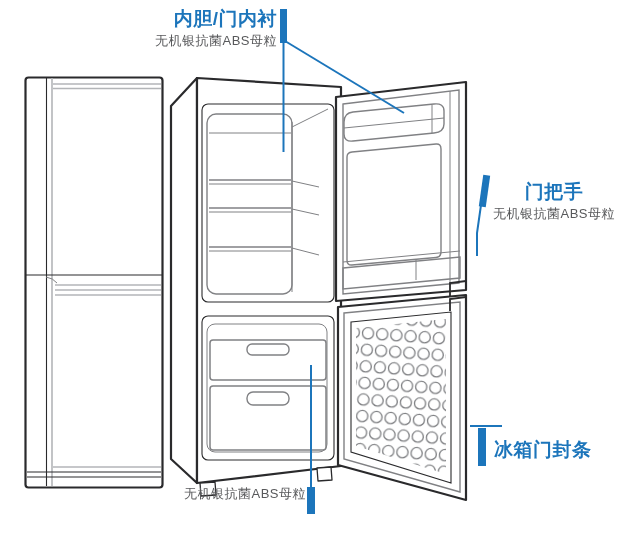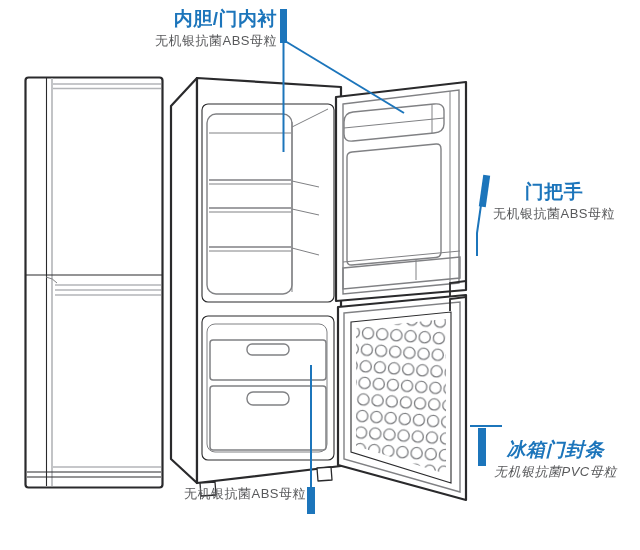--- a/index.html
+++ b/index.html
@@ -22,21 +22,21 @@
   .drawer    {fill:#ffffff;stroke:var(--line-mid);stroke-width:1.5;}
   .blue-fill {fill:var(--accent);}
   .blue-line {stroke:var(--accent);stroke-width:2;fill:none;}
 
   
   .label{position:absolute;white-space:nowrap;}
   .lbl-title{font-size:19px;font-weight:700;color:var(--accent);line-height:23px;letter-spacing:.5px;}
   .lbl-sub{font-size:13px;color:var(--subtitle);line-height:22px;letter-spacing:.5px;}
   #lbl-liner {top:7px;  right:363px;text-align:right;}
   #lbl-handle{top:180px;left:493px; text-align:center;}
-  #lbl-seal  {top:438px;left:494px; text-align:center;font-style:italic;}
+  #lbl-seal  {top:438px;left:494px; text-align:left;}
   #lbl-drawer{top:483px;right:334px;text-align:right;}
 </style>
 </head>
 <body>
 
 <div class="stage">
 
   <svg width="640" height="550" viewBox="0 0 640 550">
     <defs>
       <pattern id="dimples" patternUnits="userSpaceOnUse" width="14.2" height="16.6" patternTransform="rotate(4)">
@@ -150,20 +150,19 @@
     <div class="lbl-sub">无机银抗菌ABS母粒</div>
   </div>
 
   <div class="label" id="lbl-handle">
     <div class="lbl-title">门把手</div>
     <div class="lbl-sub">无机银抗菌ABS母粒</div>
   </div>
 
   <div class="label" id="lbl-seal">
     <div class="lbl-title">冰箱门封条</div>
-    <div class="lbl-sub">无机银抗菌PVC母粒</div>
   </div>
 
   <div class="label" id="lbl-drawer">
     <div class="lbl-sub">无机银抗菌ABS母粒</div>
   </div>
 
 </div>
 
 </body></html>

